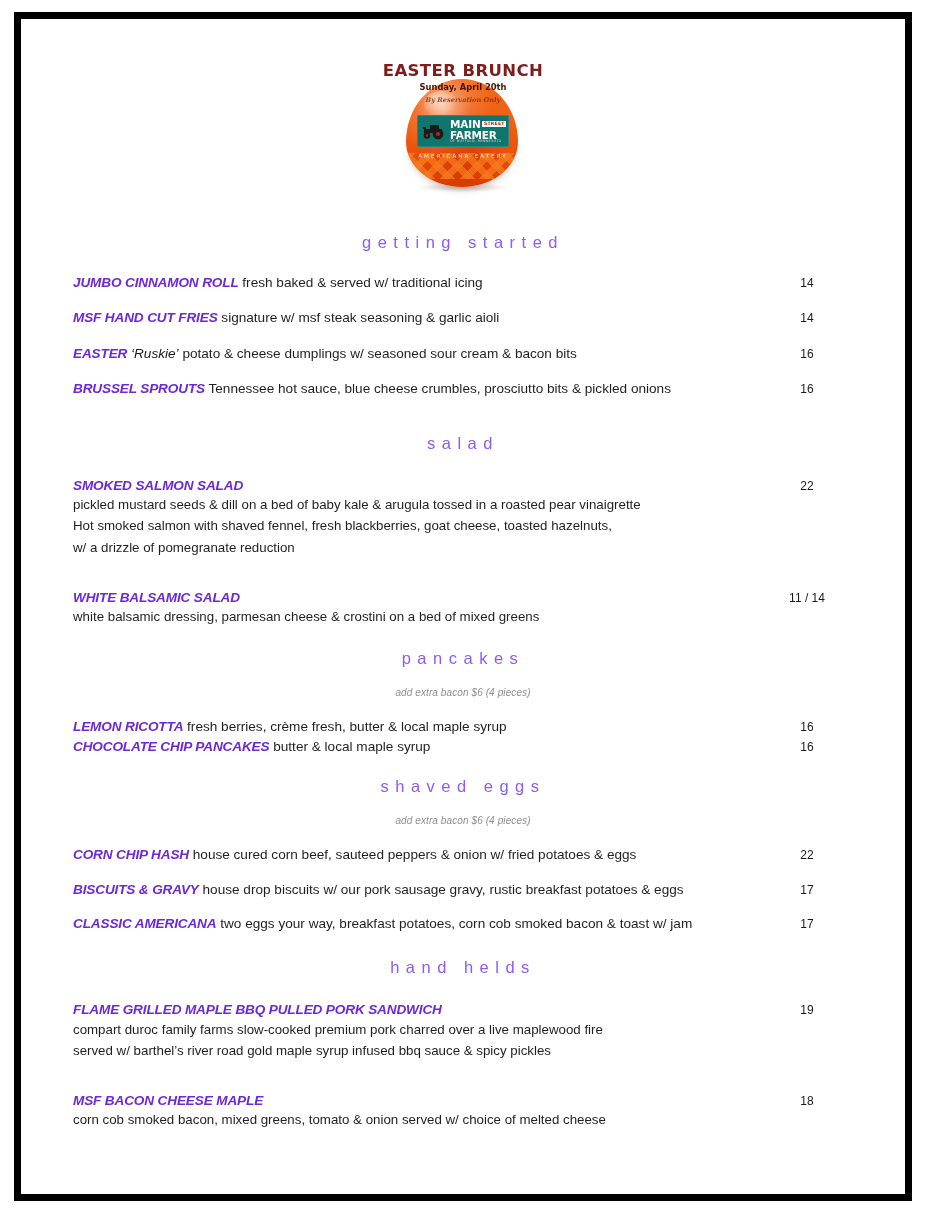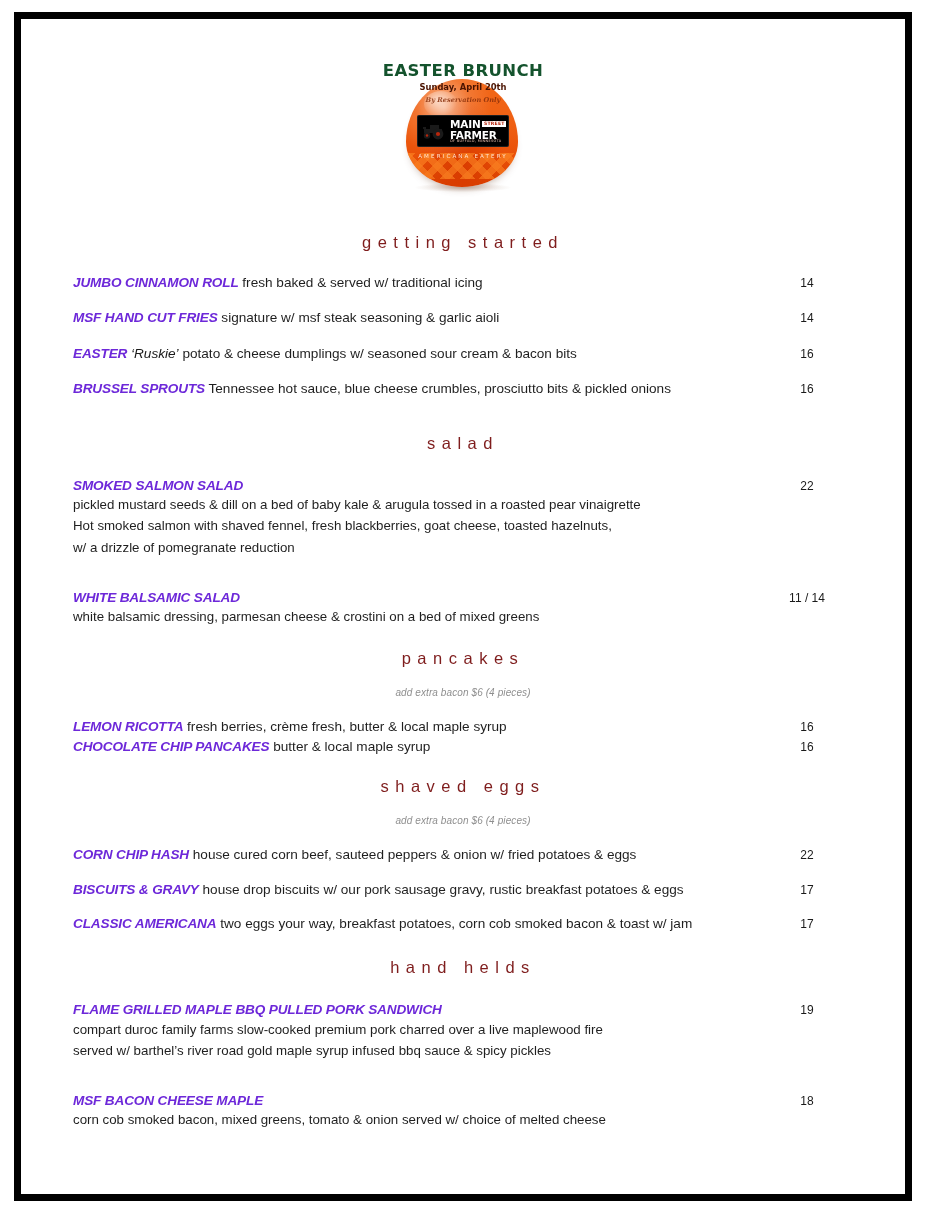--- a/index.html
+++ b/index.html
@@ -71,21 +71,21 @@
     background: radial-gradient(ellipse at 50% 50%, rgba(120,70,40,0.26), rgba(120,70,40,0) 72%);
   }
   .easter-title {
     position: absolute;
     left: 0; right: 0; top: 8px;
     text-align: center;
     font-family: "DejaVu Sans", sans-serif;
     font-weight: bold;
     font-size: 16.5px;
     letter-spacing: 0.4px;
-    color: #14532d;
+    color: #7f1d1d;
     z-index: 4;
     text-shadow: 0 0 1px rgba(255,255,255,0.5);
   }
   .logo-date {
     position: absolute;
     left: 0; right: 0; top: 29px;
     text-align: center;
     font-family: "DejaVu Sans", sans-serif;
     font-weight: bold;
     font-size: 8.4px;
@@ -101,21 +101,21 @@
     font-weight: bold;
     font-size: 6.6px;
     color: #8a2f0a;
     opacity: 0.85;
     z-index: 4;
   }
   .brand-plate {
     position: absolute;
     left: 36px; top: 62px;
     width: 92px; height: 32px;
-    background: #000000;
+    background: #0f766e;
     border-radius: 2px;
     z-index: 4;
     display: flex;
     align-items: center;
     padding: 0 4px;
     box-shadow: inset 0 0 0 1px rgba(255,255,255,0.12);
   }
   .tractor {
     width: 27px; height: 20px;
     position: relative;
@@ -172,21 +172,21 @@
     color: #ffe3cf;
     z-index: 4;
   }
 
   
   .section-head {
     text-align: center;
     font-family: "Liberation Sans", sans-serif;
     font-size: 16.5px;
     letter-spacing: 6.5px;
-    color: #7f1d1d;
+    color: #8b5cf6;
     font-weight: normal;
   }
   .section-sub {
     text-align: center;
     font-family: "Liberation Sans", sans-serif;
     font-style: italic;
     font-size: 10px;
     color: #8f8f8f;
     letter-spacing: 0.1px;
     margin-top: 19px;

